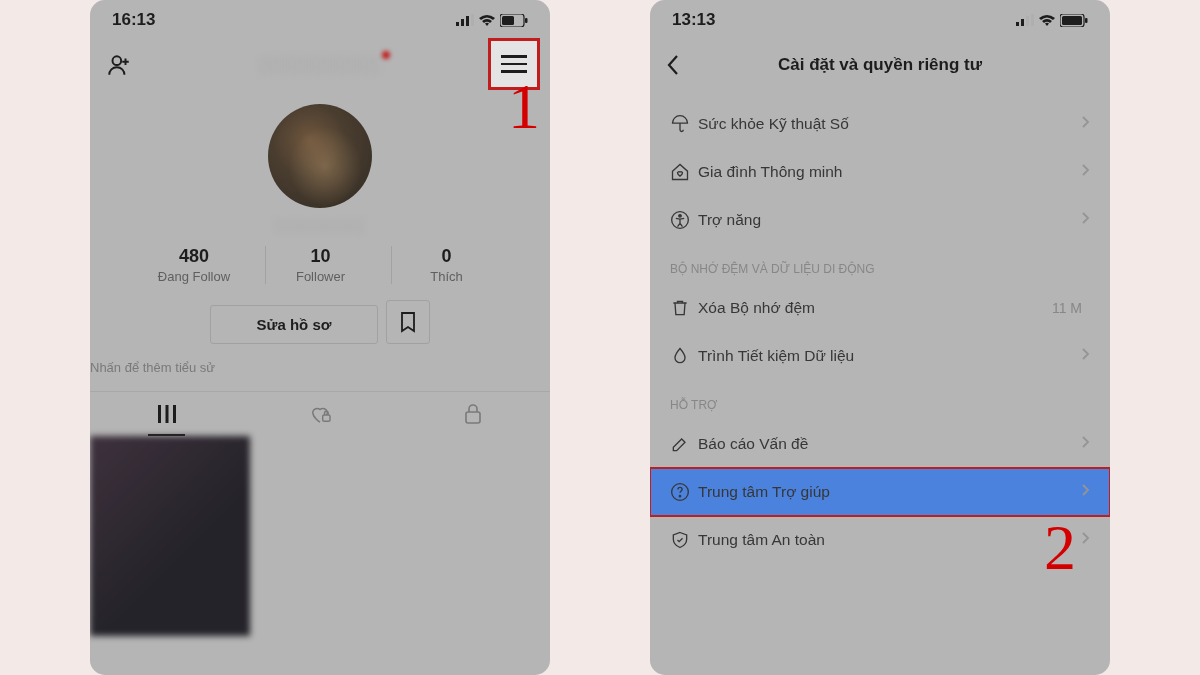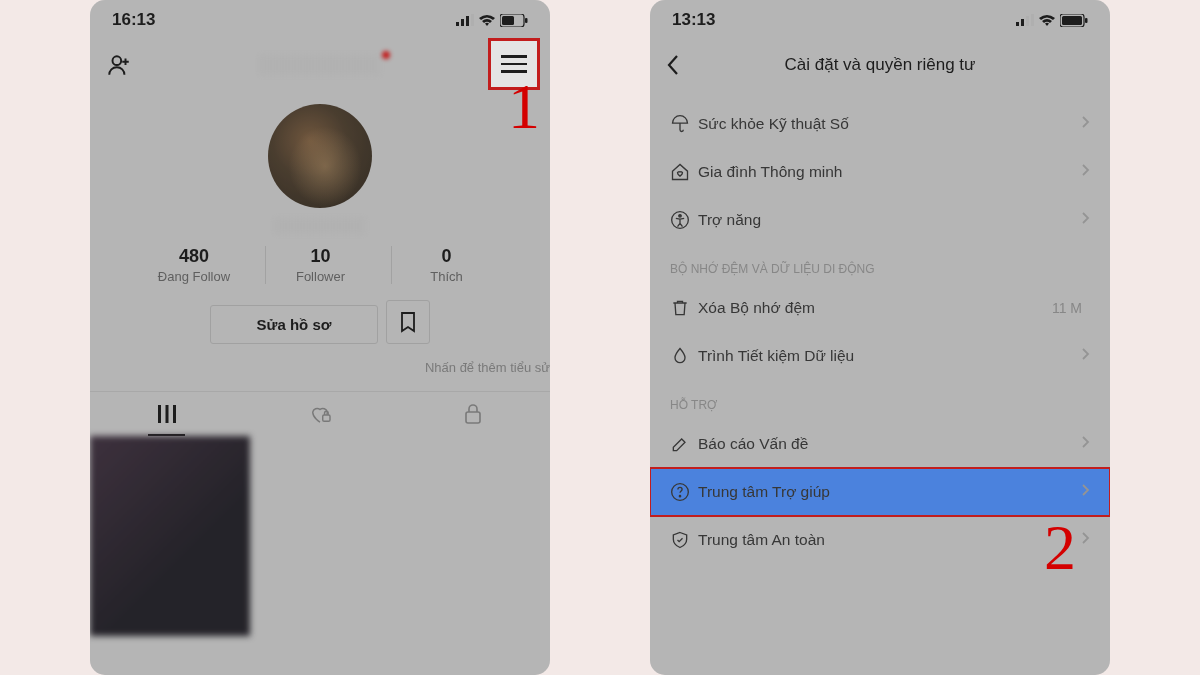--- a/index.html
+++ b/index.html
@@ -99,21 +99,21 @@
   .edit-btn {
     border: 1px solid #aaa; background: transparent;
     padding: 10px 46px; font-size: 15px; font-weight: 600;
     border-radius: 3px;
   }
   .bookmark-btn {
     border: 1px solid #aaa; background: transparent;
     width: 44px; height: 44px; border-radius: 3px;
     display:flex;align-items:center;justify-content:center;
   }
-  .bio-hint { text-align: right; font-size: 13px; color: #777; margin-bottom: 16px; }
+  .bio-hint { text-align: left; font-size: 13px; color: #777; margin-bottom: 16px; }
   .tabs {
     display: flex; border-top: 1px solid rgba(0,0,0,0.08);
   }
   .tab { flex: 1; height: 44px; display:flex; align-items:center; justify-content:center; position:relative;}
   .tab.active::after {
     content:""; position:absolute; bottom:0; left: 38%; right:38%; height:2px; background:#000;
   }
   .grid-thumb {
     width: 160px; height: 200px;
     background: linear-gradient(135deg,#2a1a2a,#0a0810 60%);
@@ -124,21 +124,21 @@
     position: absolute; color: #d40000; font-size: 64px; font-weight: 500;
     font-family: Georgia, "Times New Roman", serif;
     pointer-events: none;
   }
   .callout.one { right: 10px; top: 70px; }
   .callout.two { right: 34px; bottom: 90px; }
 
   
   .settings-title {
     position:absolute; left:0; right:0; text-align:center;
-    font-size: 17px; font-weight: 400;
+    font-size: 17px; font-weight: 700;
   }
   .section-header {
     font-size: 12px; color: #888; padding: 18px 20px 8px;
     text-transform: none;
   }
   .row {
     display:flex; align-items:center; padding: 14px 20px;
     position: relative;
   }
   .row-icon { width: 28px; display:flex; align-items:center; }

